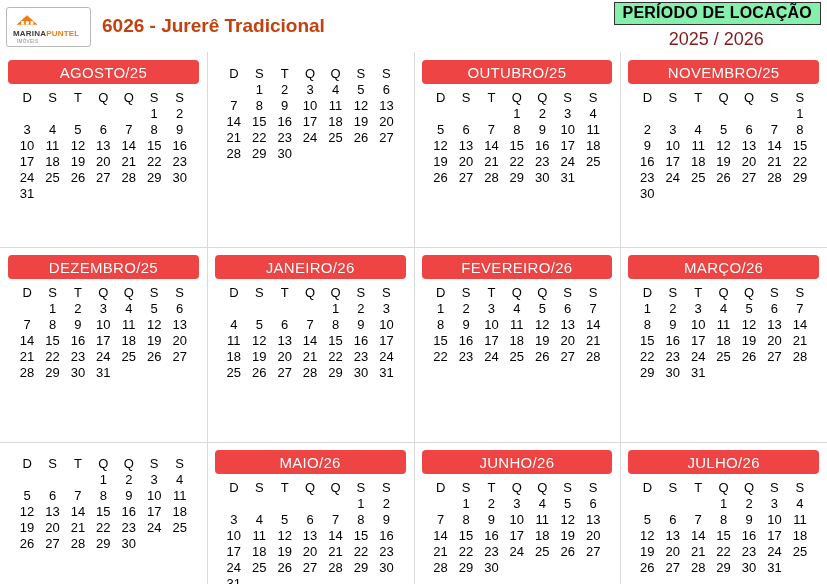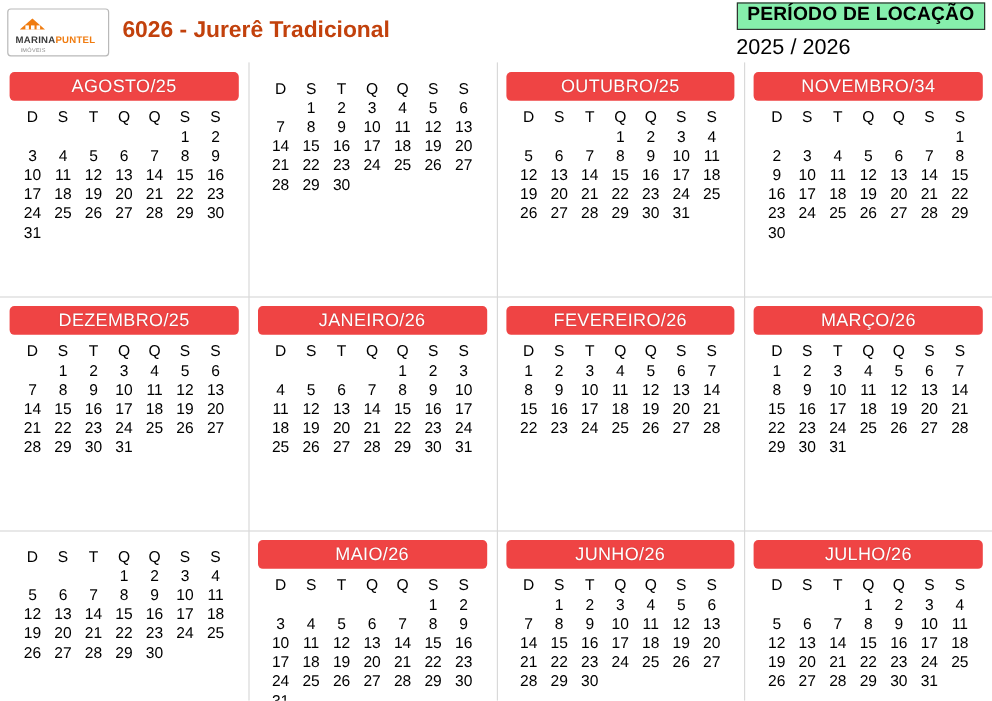--- a/index.html
+++ b/index.html
@@ -69,22 +69,22 @@
     border: 1px solid #333;
     padding: 1px 8px 2px 8px;
     font-size: 16px;
     font-weight: bold;
     color: #000;
     letter-spacing: .2px;
   }
   .period-years {
     margin-top: 4px;
     font-size: 18px;
-    color: #000000;
-    text-align: left;
+    color: #7f1d1d;
+    text-align: center;
     padding-right: 2px;
   }
 
   
   .grid {
     position: absolute;
     top: 52px; left: 0;
     width: 827px;
     display: grid;
     grid-template-columns: repeat(4, 206.75px);
@@ -363,21 +363,21 @@
               <td>28</td>
               <td>29</td>
               <td>30</td>
               <td>31</td>
               <td class="empty"></td>
             </tr>
           </tbody>
         </table>
       </div>
       <div class="month">
-        <div class="month-title">NOVEMBRO/34</div>
+        <div class="month-title">NOVEMBRO/25</div>
         <table class="cal">
           <thead>
             <tr>
               <th>D</th>
               <th>S</th>
               <th>T</th>
               <th>Q</th>
               <th>Q</th>
               <th>S</th>
               <th>S</th>

